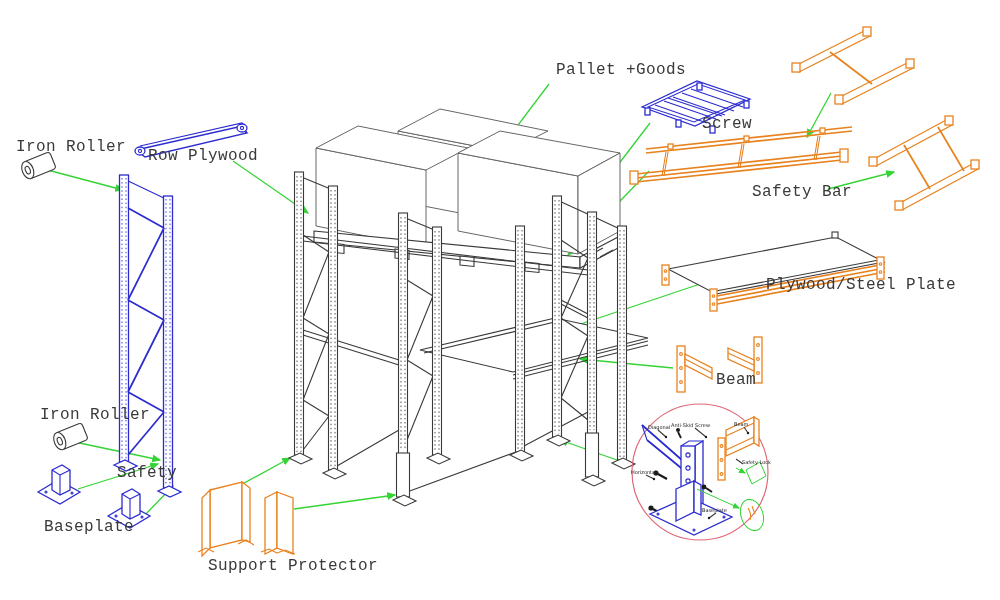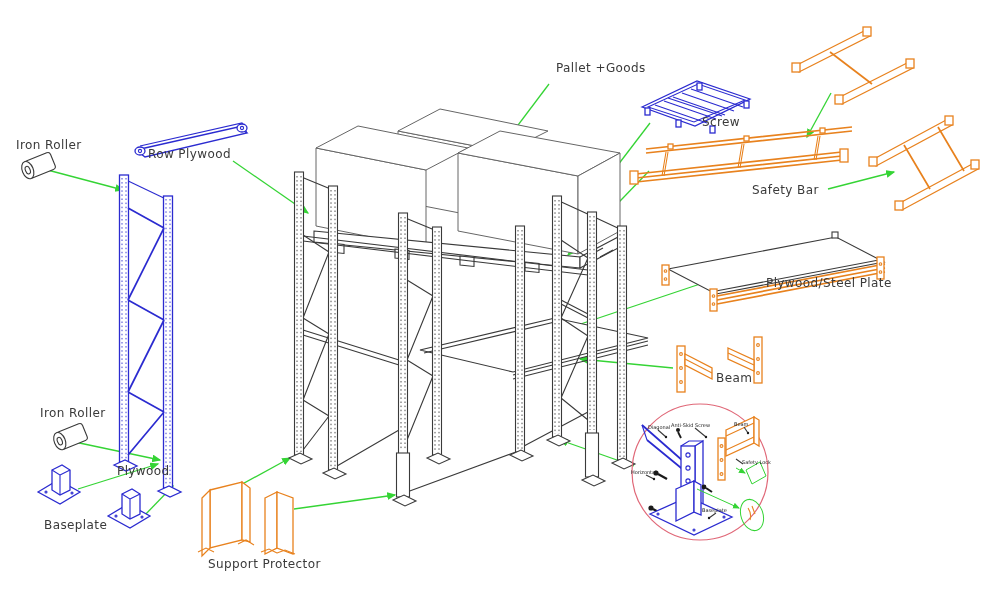--- a/index.html
+++ b/index.html
@@ -3,21 +3,21 @@
 <meta charset="utf-8">
 <style>
   :root{
     --blue:#2b2bd0; --orange:#e8821e; --green:#35d435;
     --dark:#3a3a3a; --circle:#e06878; --boxedge:#666666;
   }
   html,body{margin:0;padding:0;background:#fff;}
   .stage{position:relative;width:1000px;height:600px;background:#fff;overflow:hidden;
          font-family:"DejaVu Sans",sans-serif;}
   svg{position:absolute;left:0;top:0;}
-  .lbl{position:absolute;font-size:12px;letter-spacing:.4px;color:var(--dark);white-space:nowrap;}
+  .lbl{position:absolute;font-size:16px;letter-spacing:.4px;color:var(--dark);white-space:nowrap;font-family:Liberation Mono, monospace;}
   .tlbl{position:absolute;font-size:5px;letter-spacing:0;color:#222;white-space:nowrap;}
   
   .k{stroke:var(--dark);fill:none;stroke-width:1.1;}
   .kf{fill:#fff;stroke:var(--dark);stroke-width:1.1;}
   .kd{stroke:var(--dark);fill:none;stroke-width:.9;stroke-dasharray:1.5 2.6;}
   .b{stroke:var(--blue);fill:none;stroke-width:1.7;}
   .b1{stroke:var(--blue);fill:none;stroke-width:1.1;}
   .bf{fill:#fff;stroke:var(--blue);stroke-width:1.3;}
   .bd{stroke:var(--blue);fill:none;stroke-width:.9;stroke-dasharray:1.5 2.6;}
   .o{stroke:var(--orange);fill:none;stroke-width:1.7;}
@@ -311,21 +311,21 @@
 </svg>
 
   <div class="lbl" style="left:16px;top:138px">Iron Roller</div>
   <div class="lbl" style="left:148px;top:147px">Row Plywood</div>
   <div class="lbl" style="left:556px;top:61px">Pallet +Goods</div>
   <div class="lbl" style="left:702px;top:115px">Screw</div>
   <div class="lbl" style="left:752px;top:183px">Safety Bar</div>
   <div class="lbl" style="left:766px;top:276px">Plywood/Steel Plate</div>
   <div class="lbl" style="left:716px;top:371px">Beam</div>
   <div class="lbl" style="left:40px;top:406px">Iron Roller</div>
-  <div class="lbl" style="left:117px;top:464px">Plywood</div>
+  <div class="lbl" style="left:117px;top:464px">Safety</div>
   <div class="lbl" style="left:44px;top:518px">Baseplate</div>
   <div class="lbl" style="left:208px;top:557px">Support Protector</div>
 
   <div class="tlbl" style="left:648px;top:424px">Diagonal</div>
   <div class="tlbl" style="left:671px;top:422px">Anti-Skid Screw</div>
   <div class="tlbl" style="left:734px;top:421px">Beam</div>
   <div class="tlbl" style="left:631px;top:469px">Horizontal</div>
   <div class="tlbl" style="left:742px;top:459px">Safety Lock</div>
   <div class="tlbl" style="left:702px;top:507px">Baseplate</div>
 

